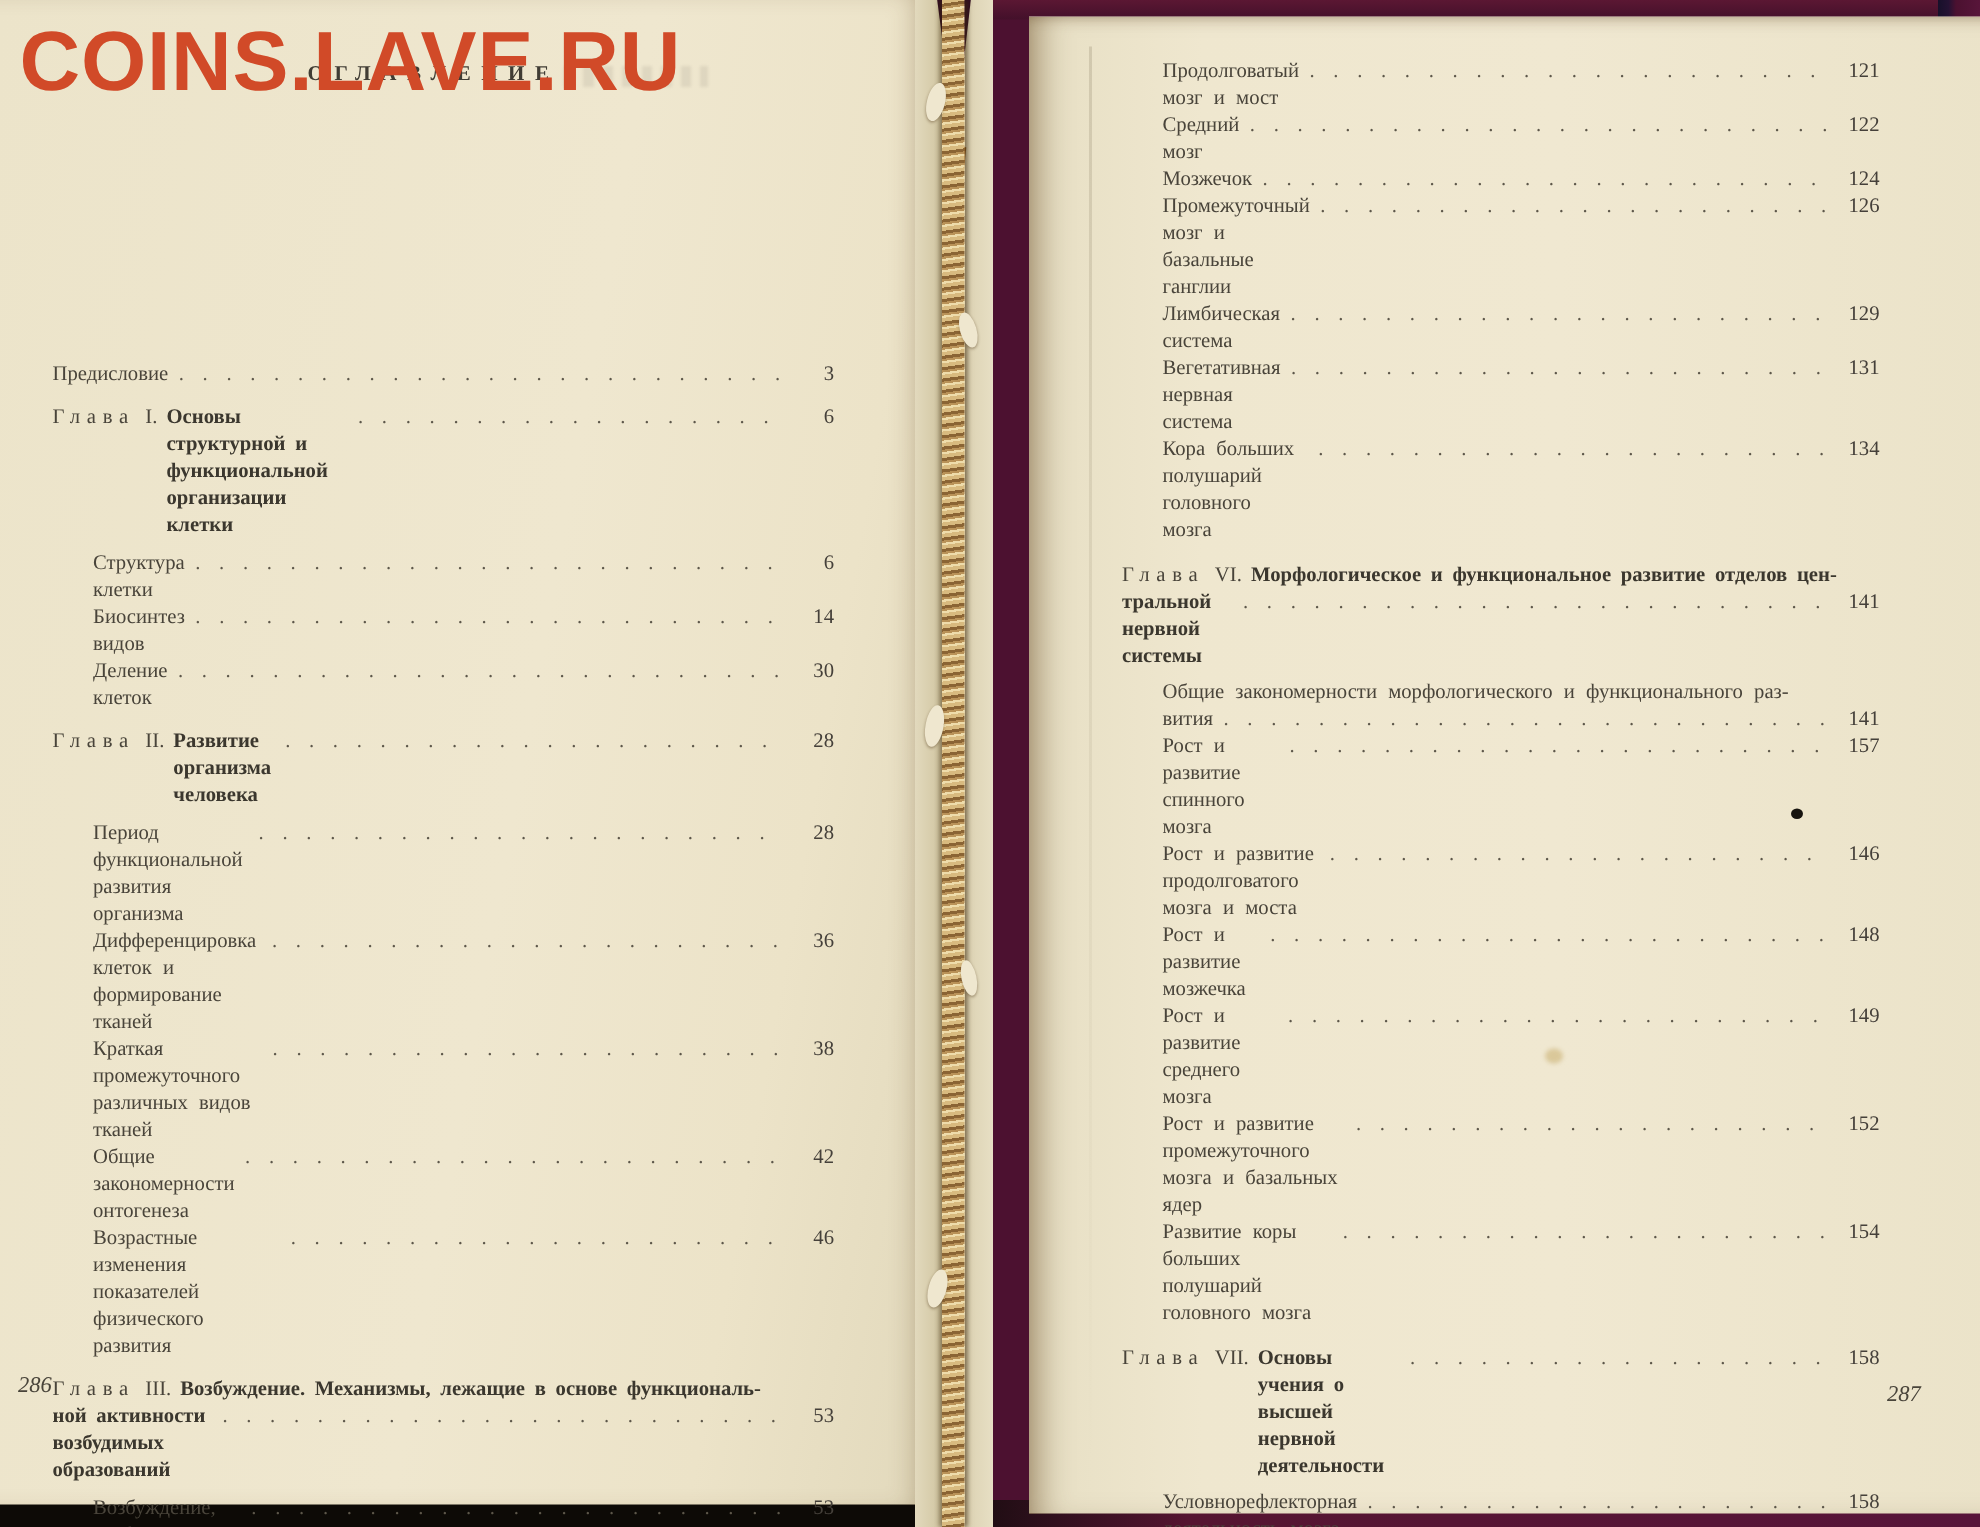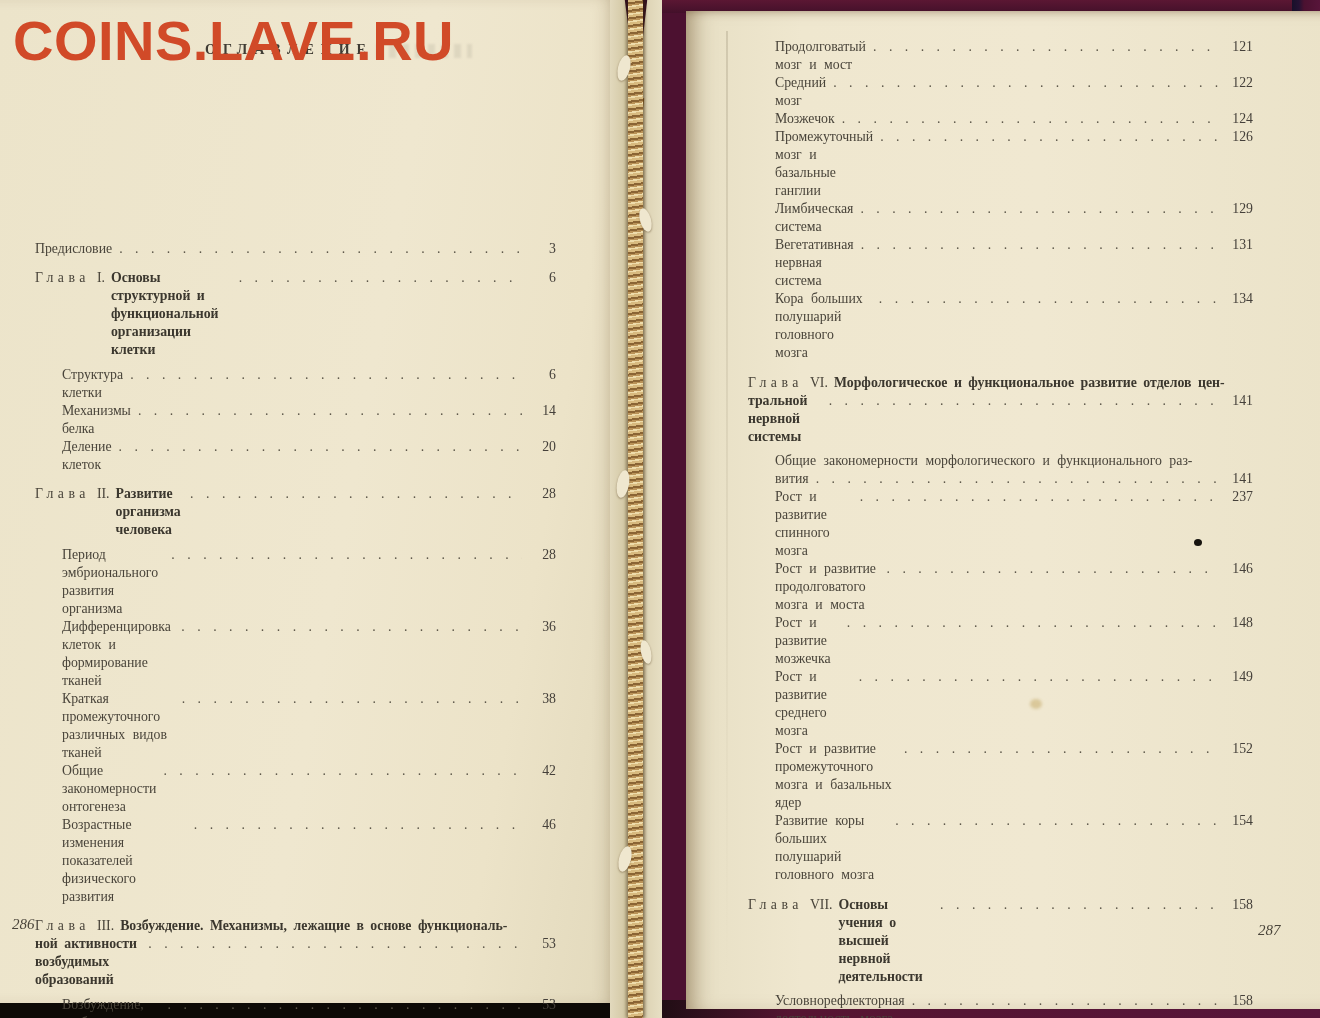--- a/index.html
+++ b/index.html
@@ -114,43 +114,43 @@
         </div>
         <div class="entry it">
           <div class="lastline">
             <span class="txt">Структура клетки</span>
             <span class="dots"></span>
             <span class="pg">6</span>
           </div>
         </div>
         <div class="entry it">
           <div class="lastline">
-            <span class="txt">Механизмы белка</span>
+            <span class="txt">Биосинтез видов</span>
             <span class="dots"></span>
             <span class="pg">14</span>
           </div>
         </div>
         <div class="entry it">
           <div class="lastline">
             <span class="txt">Деление клеток</span>
             <span class="dots"></span>
-            <span class="pg">20</span>
+            <span class="pg">30</span>
           </div>
         </div>
         <div class="entry ch">
           <div class="lastline">
             <span class="prefix"><span class="chword">Глава</span><span class="chnum">II.</span></span>
             <span class="title">Развитие организма человека</span>
             <span class="dots"></span>
             <span class="pg">28</span>
           </div>
         </div>
         <div class="entry it">
           <div class="lastline">
-            <span class="txt">Период эмбрионального развития организма</span>
+            <span class="txt">Период функциональной развития организма</span>
             <span class="dots"></span>
             <span class="pg">28</span>
           </div>
         </div>
         <div class="entry it">
           <div class="lastline">
             <span class="txt">Дифференцировка клеток и формирование тканей</span>
             <span class="dots"></span>
             <span class="pg">36</span>
           </div>
@@ -260,21 +260,21 @@
           <div class="lastline">
             <span class="txt">вития</span>
             <span class="dots"></span>
             <span class="pg">141</span>
           </div>
         </div>
         <div class="entry it">
           <div class="lastline">
             <span class="txt">Рост и развитие спинного мозга</span>
             <span class="dots"></span>
-            <span class="pg">237</span>
+            <span class="pg">157</span>
           </div>
         </div>
         <div class="entry it">
           <div class="lastline">
             <span class="txt">Рост и развитие продолговатого мозга и моста</span>
             <span class="dots"></span>
             <span class="pg">146</span>
           </div>
         </div>
         <div class="entry it">

